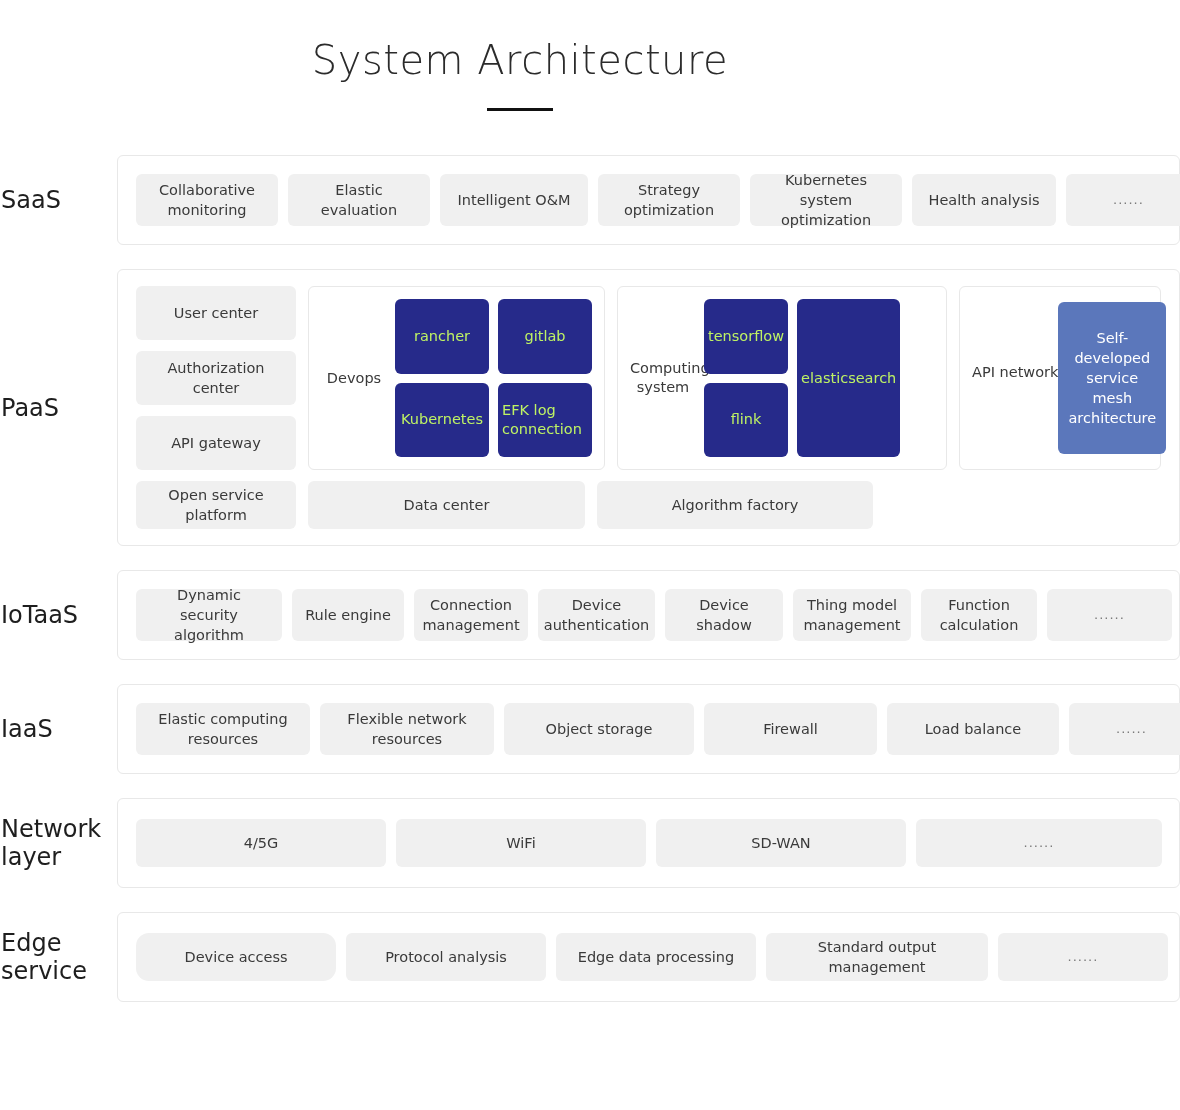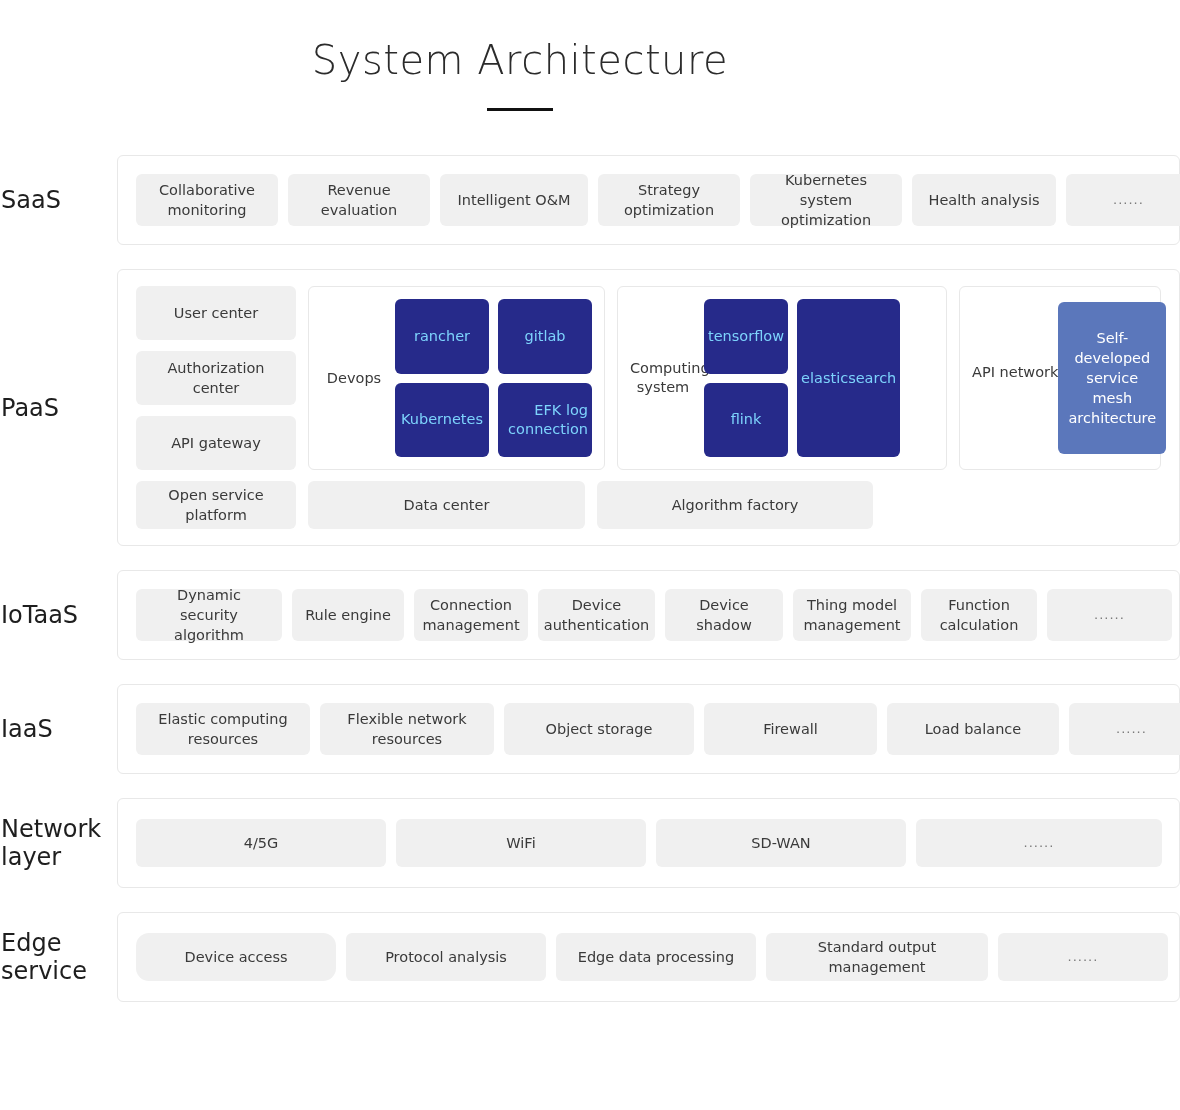--- a/index.html
+++ b/index.html
@@ -161,27 +161,27 @@
     grid-template-columns: 1fr 1fr 1fr;
     grid-template-rows: 1fr 1fr;
     gap: 9px;
     height: 100%;
   }
   .tile-grid-comp .tile-tall { grid-row: 1 / span 2; grid-column: 2; }
 
   .tile {
     background: #262a8a;
     border-radius: 6px;
-    color: #7dd3fc;
+    color: #bef264;
     font-size: 14.5px;
     line-height: 19px;
     display: flex;
     align-items: center;
     justify-content: center;
-    text-align: right;
+    text-align: left;
     padding: 6px 4px;
   }
   .tile-light {
     background: #5b77bb;
     border-radius: 6px;
     color: #ffffff;
     font-size: 14.5px;
     line-height: 20px;
     display: flex;
     align-items: center;
@@ -207,21 +207,21 @@
   <div class="title-rule"></div>
 </div>
 
 <div class="layers">
 
   <div class="layer-row row-saas">
     <div class="layer-label">SaaS</div>
     <div class="layer-panel">
       <div class="chip-row" id="chips-saas">
           <div class="chip" style="flex: 0 0 142px; width: 142px;">Collaborative monitoring</div>
-          <div class="chip" style="flex: 0 0 142px; width: 142px;">Revenue evaluation</div>
+          <div class="chip" style="flex: 0 0 142px; width: 142px;">Elastic evaluation</div>
           <div class="chip" style="flex: 0 0 148px; width: 148px;">Intelligent O&amp;M</div>
           <div class="chip" style="flex: 0 0 142px; width: 142px;">Strategy optimization</div>
           <div class="chip" style="flex: 0 0 152px; width: 152px;">Kubernetes system optimization</div>
           <div class="chip" style="flex: 0 0 144px; width: 144px;">Health analysis</div>
           <div class="chip ellipsis" style="flex: 0 0 125px; width: 125px;">......</div>
         </div>
     </div>
   </div>
 
   <div class="layer-row row-paas" style="margin-top:24px;">

